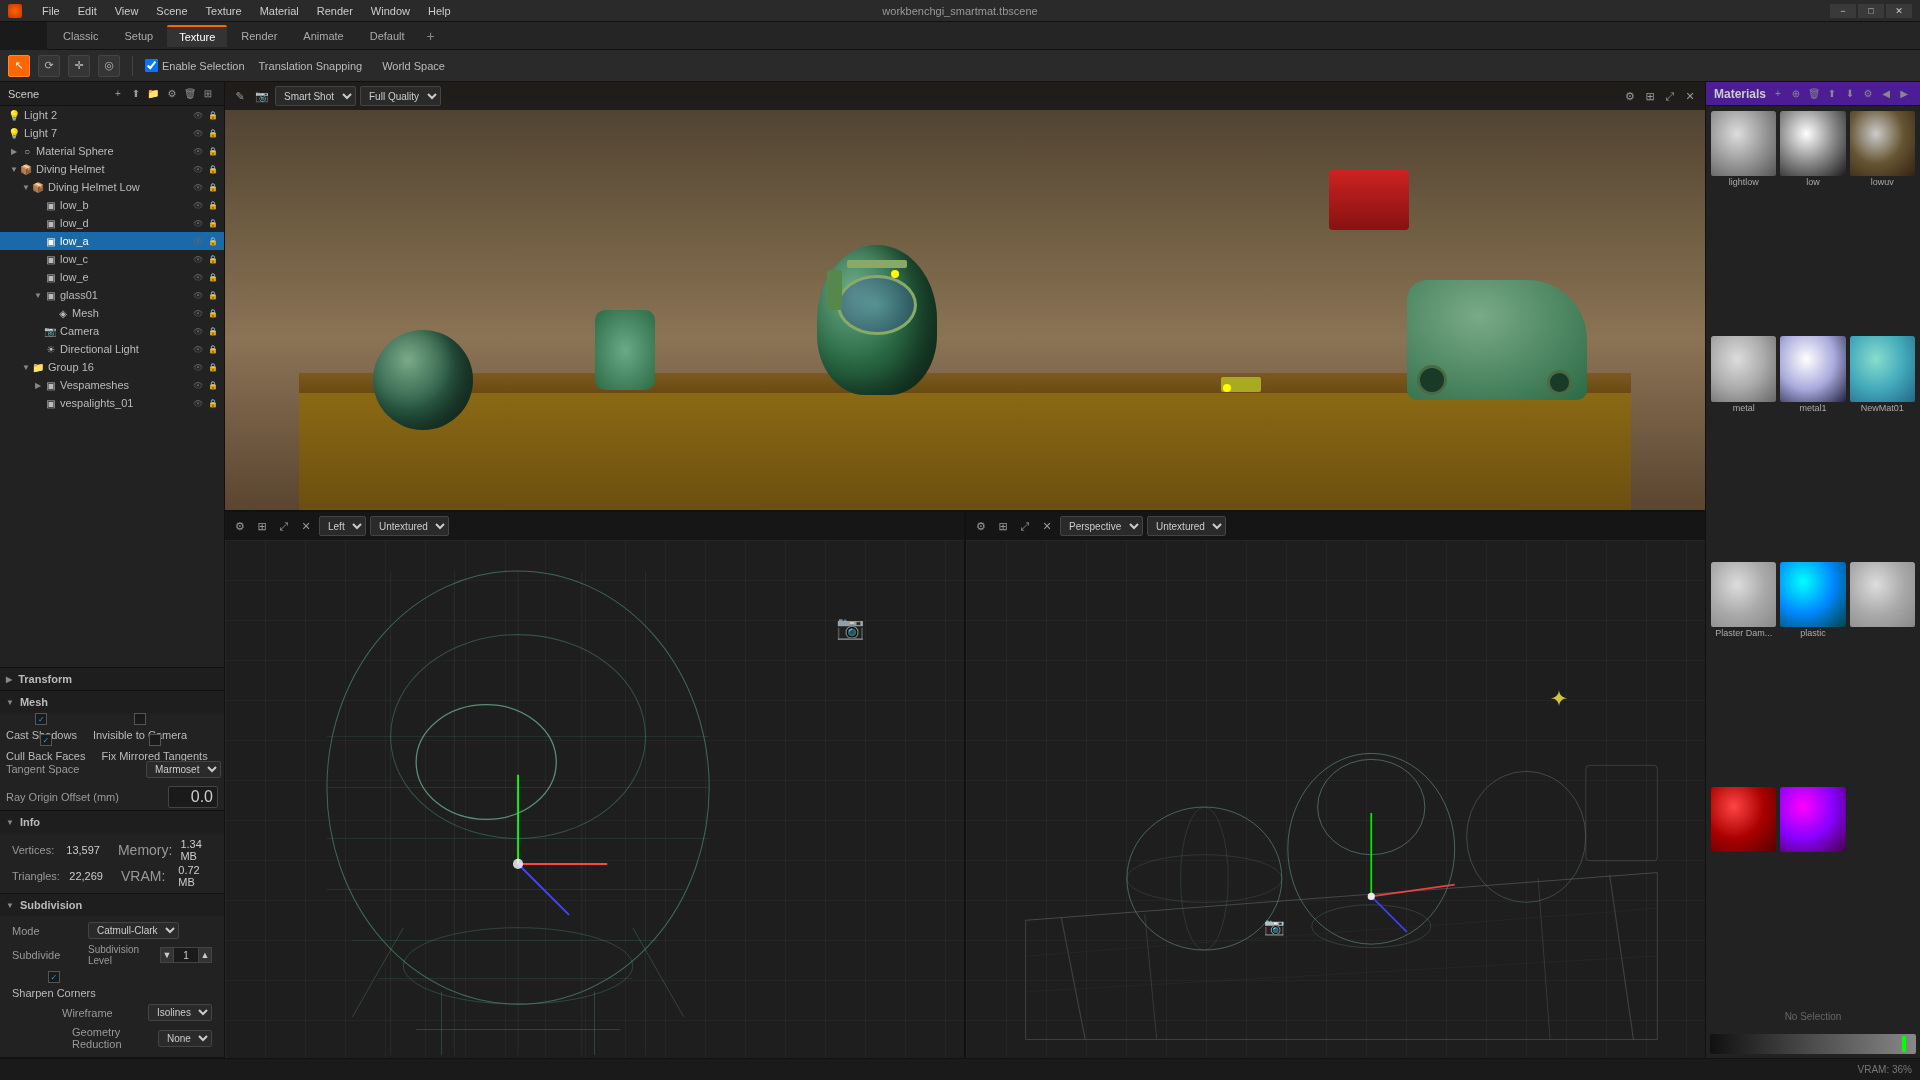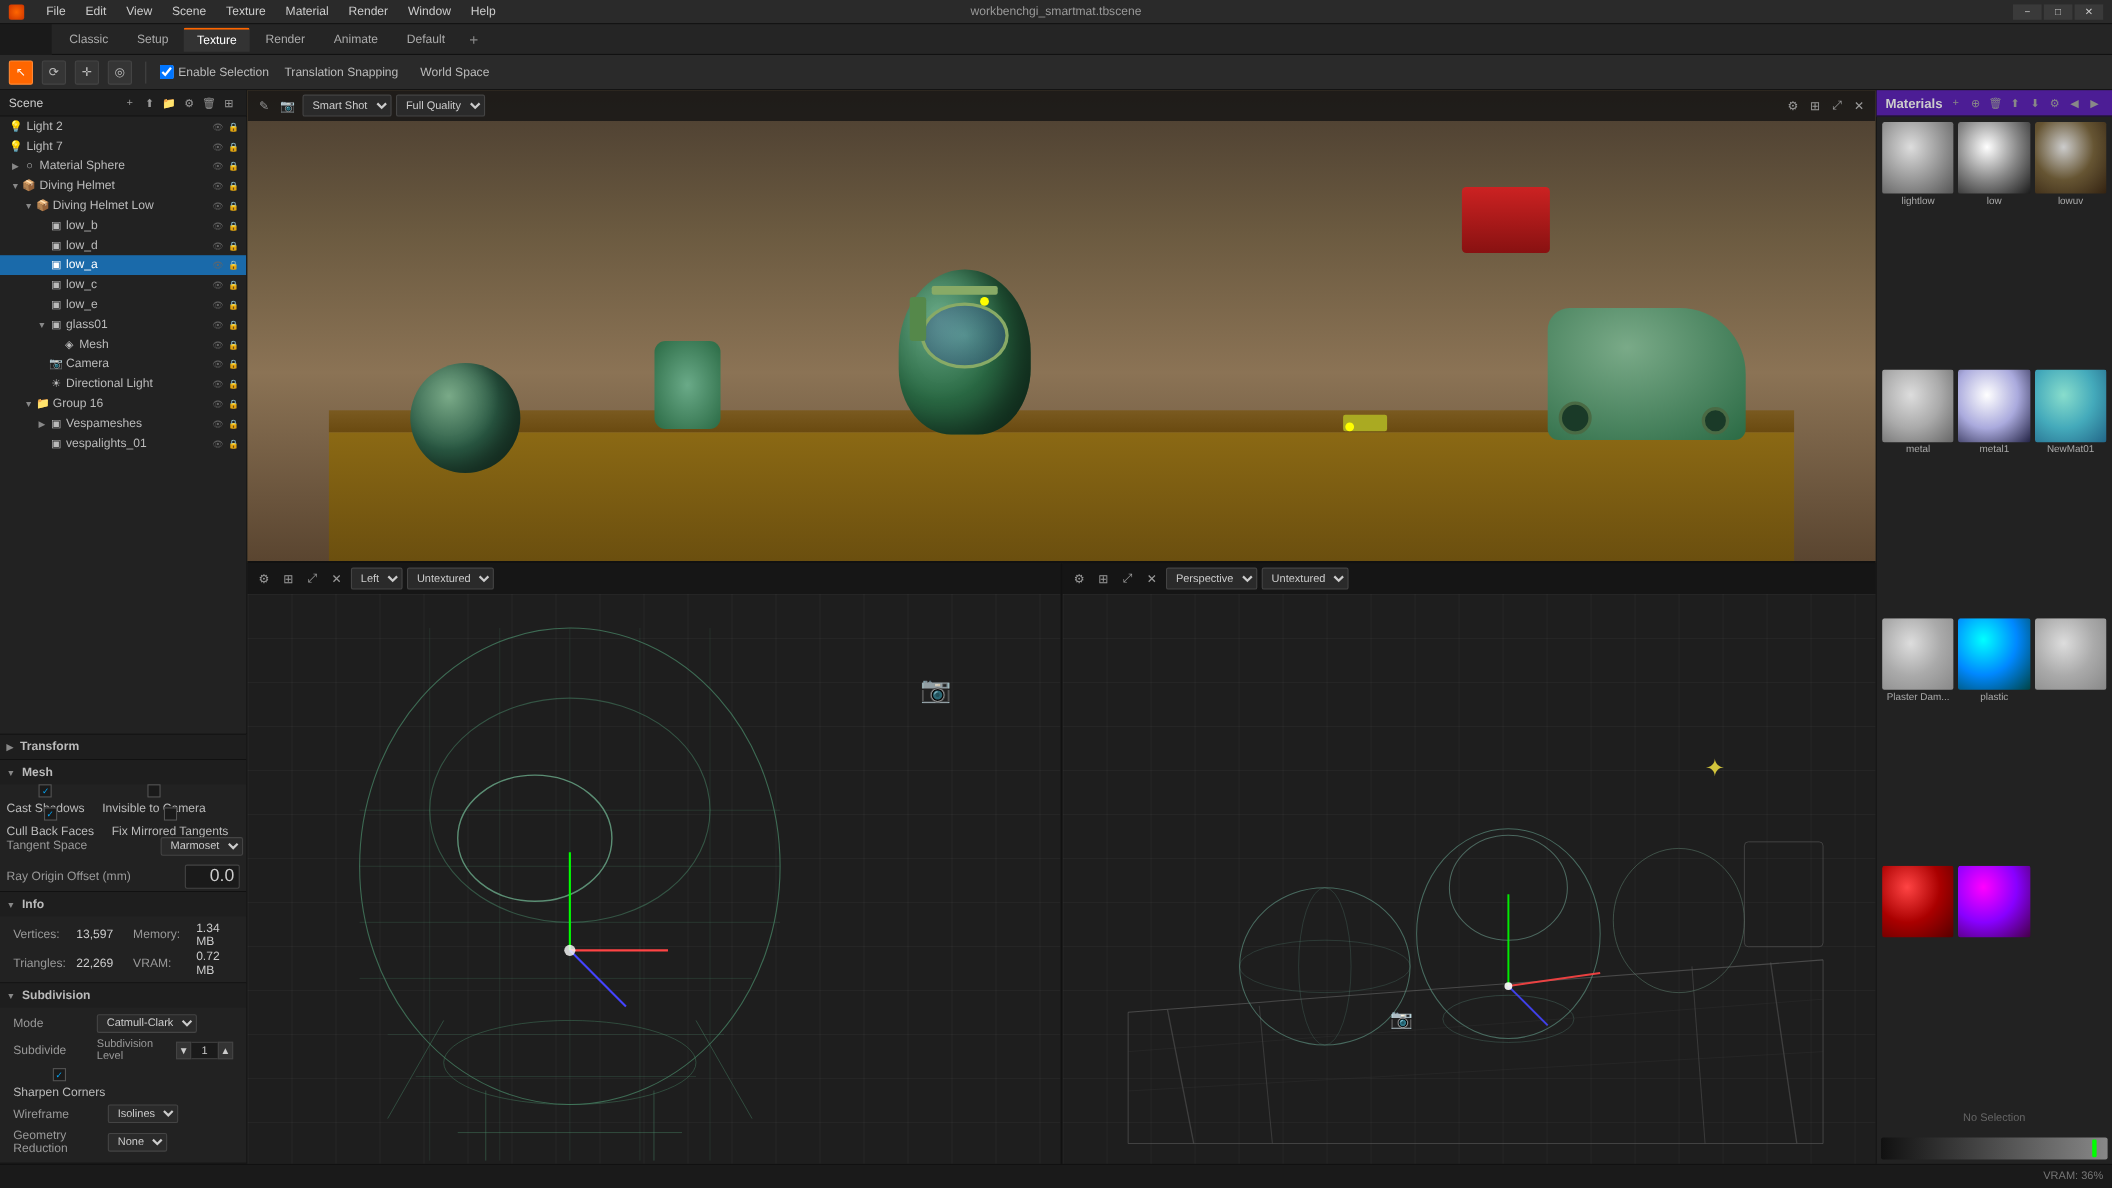--- a/index.html
+++ b/index.html
@@ -275,21 +275,21 @@
       display: flex; align-items: center;
       padding: 2px 6px; gap: 6px;
     }
     .ray-origin-label { font-size: 11px; color: #999; flex: 1; }
     .info-row {
       display: flex; align-items: center; gap: 8px;
       padding: 1px 6px;
     }
     .info-key { font-size: 11px; color: #999; width: 60px; }
     .info-val { font-size: 11px; color: #ccc; }
-    .info-key2 { font-size: 11px; color: #999; width: 60px; margin-left: 10px; }
+    .info-key2 { font-size: 14px; color: #999; width: 60px; margin-left: 10px; }
 
     
     .subdiv-row {
       display: flex; align-items: center; gap: 6px;
       padding: 2px 6px; margin-bottom: 1px;
     }
     .subdiv-label { font-size: 11px; color: #999; width: 70px; flex-shrink: 0; }
     .subdiv-stepper {
       display: flex; align-items: center;
     }
@@ -305,21 +305,21 @@
     .stepper-val {
       width: 24px; height: 16px;
       background: #1a1a1a;
       border-top: 1px solid #444;
       border-bottom: 1px solid #444;
       font-size: 10px; color: #ccc;
       display: flex; align-items: center; justify-content: center;
     }
     .wireframe-row {
       display: flex; align-items: center; gap: 6px;
-      padding: 2px 6px; margin-bottom: 1px;
+      padding: 2px 6px; margin-bottom: 1px; justify-content: flex-end;
     }
     .wire-label { font-size: 11px; color: #999; width: 80px; flex-shrink: 0; }
 
     
     #viewport-area {
       flex: 1;
       display: flex;
       flex-direction: column;
       background: #1a1a1a;
     }

